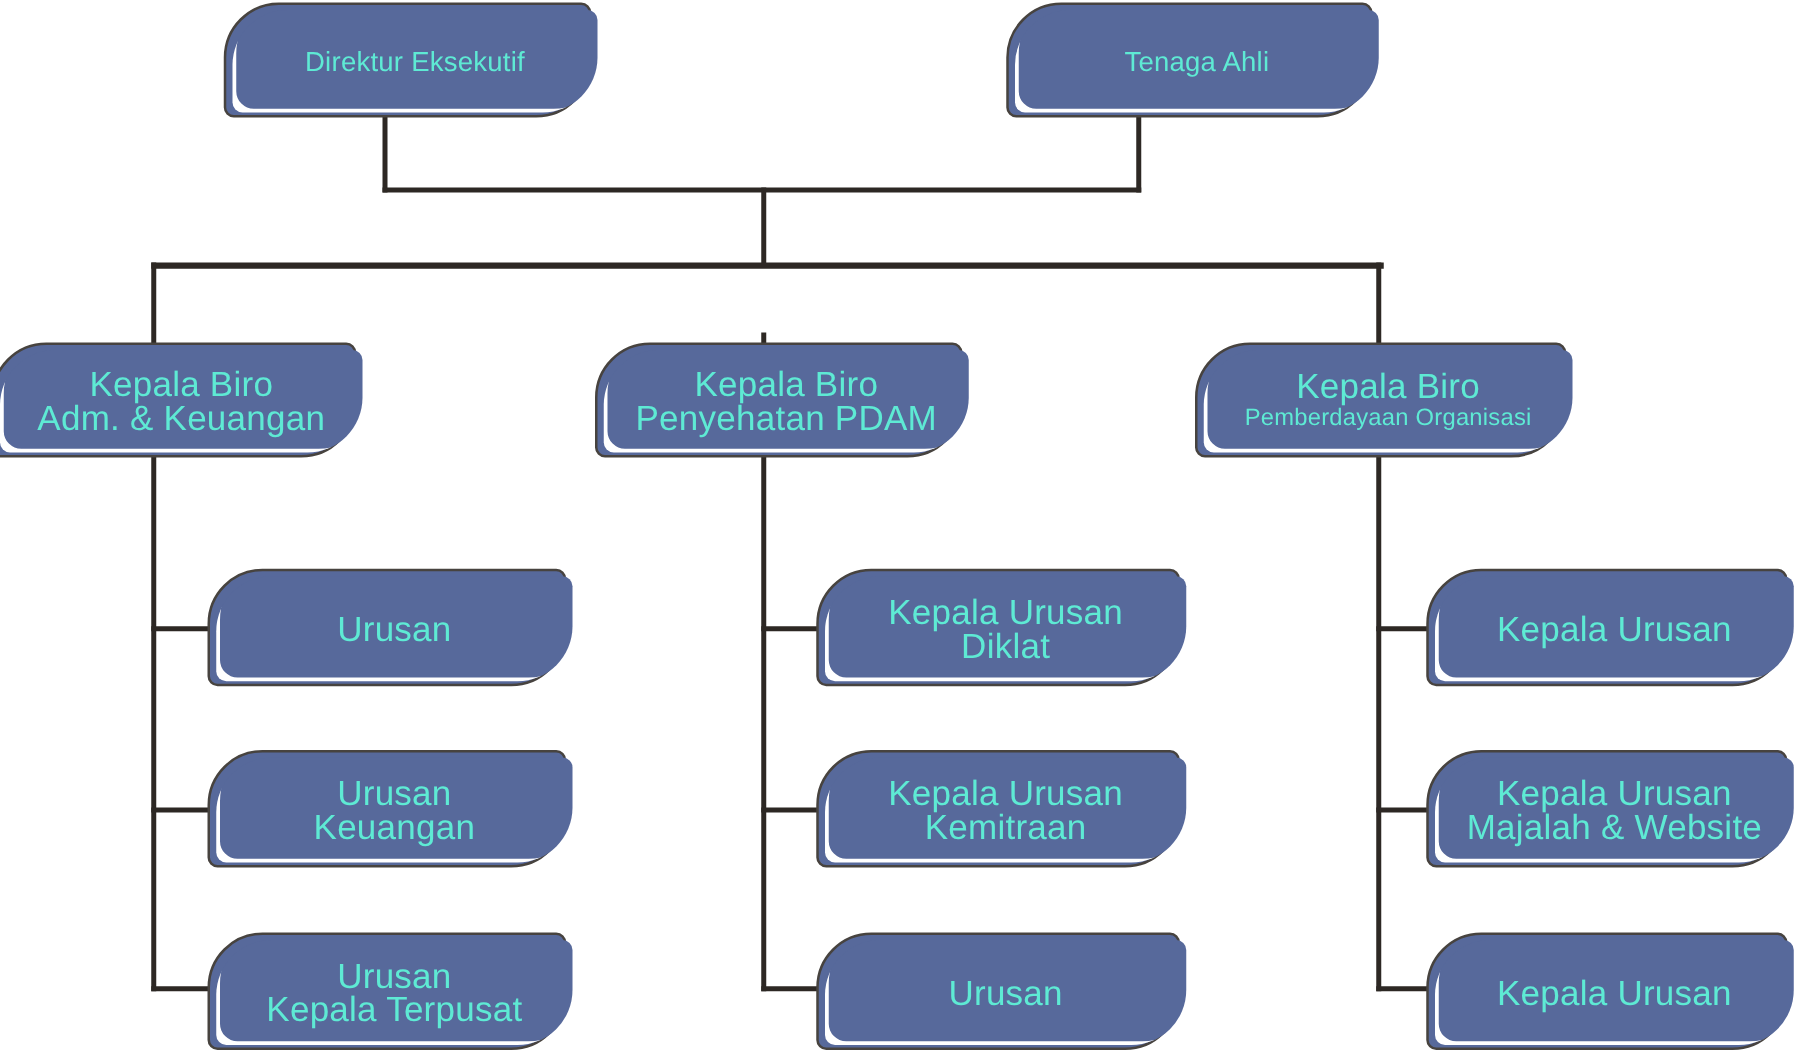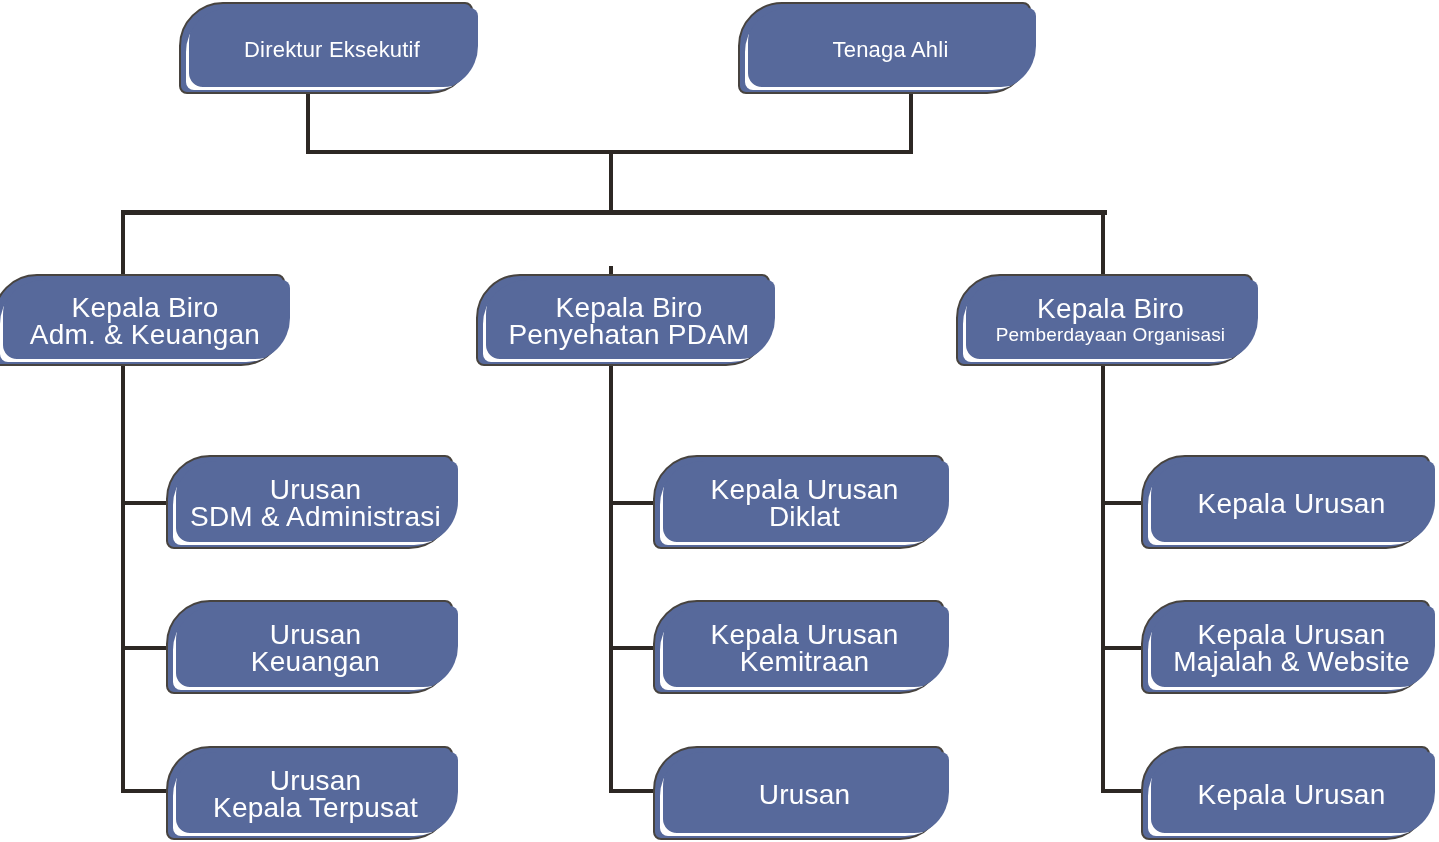--- a/index.html
+++ b/index.html
@@ -13,28 +13,28 @@
     position:absolute;left:-7px;top:-6px;right:5px;bottom:-4px;
     background:#57699b;border:2px solid #47433f;
     border-radius:44px 8px 44px 8px;
   }
   .node .main{
     position:absolute;inset:0;
     background:#57699b;
     border-radius:44px 8px 44px 8px;
     box-shadow:inset 9px -9px 0 -6px #ffffff;
     display:flex;flex-direction:column;align-items:center;justify-content:center;
-    text-align:center;color:#ffffff;
+    text-align:center;color:#5eead4;
   }
   .node .main span{display:block;line-height:27px;font-size:28px;letter-spacing:.2px;}
   .node .main span.small{font-size:19px;line-height:25px;}
   .node.top-row .main span{font-size:22px;}
   
   #n-direktur{left:186px;top:8px;width:292px;height:82px;}
-  #n-tenaga  {left:745px;top:8px;width:291px;height:82px;}
+  #n-tenaga  {left:812px;top:8px;width:291px;height:82px;}
   #n-biro1   {left:0px;  top:280px;width:290px;height:82px;}
   #n-biro2   {left:483px;top:280px;width:292px;height:82px;}
   #n-biro3   {left:963px;top:280px;width:295px;height:82px;}
   #n-u11{left:173px; top:461px;width:285px;height:84px;}
   #n-u12{left:173px; top:606px;width:285px;height:84px;}
   #n-u13{left:173px; top:752px;width:285px;height:84px;}
   #n-u21{left:660px; top:461px;width:289px;height:84px;}
   #n-u22{left:660px; top:606px;width:289px;height:84px;}
   #n-u23{left:660px; top:752px;width:289px;height:84px;}
   #n-u31{left:1148px;top:461px;width:287px;height:84px;}
@@ -121,21 +121,20 @@
   <div class="main">
     <span>Kepala Biro</span>
     <span class="small">Pemberdayaan Organisasi</span>
   </div>
 </div>
 
 <div class="node" id="n-u11">
   <div class="back"></div>
   <div class="main">
     <span>Urusan</span>
-    <span>SDM &amp; Administrasi</span>
   </div>
 </div>
 <div class="node" id="n-u12">
   <div class="back"></div>
   <div class="main">
     <span>Urusan</span>
     <span>Keuangan</span>
   </div>
 </div>
 <div class="node" id="n-u13">

